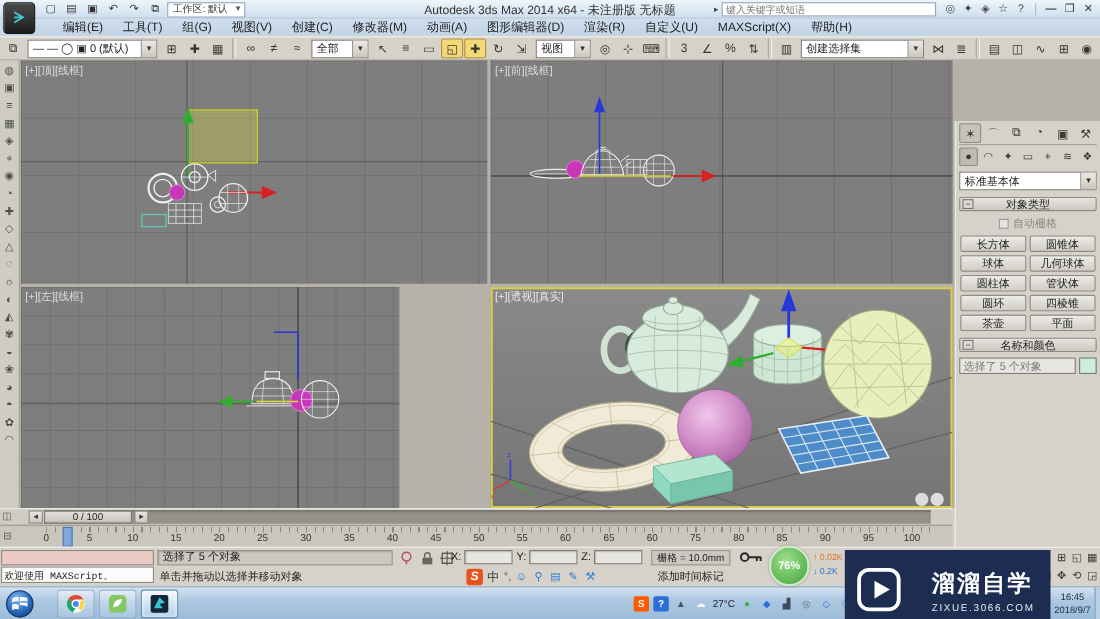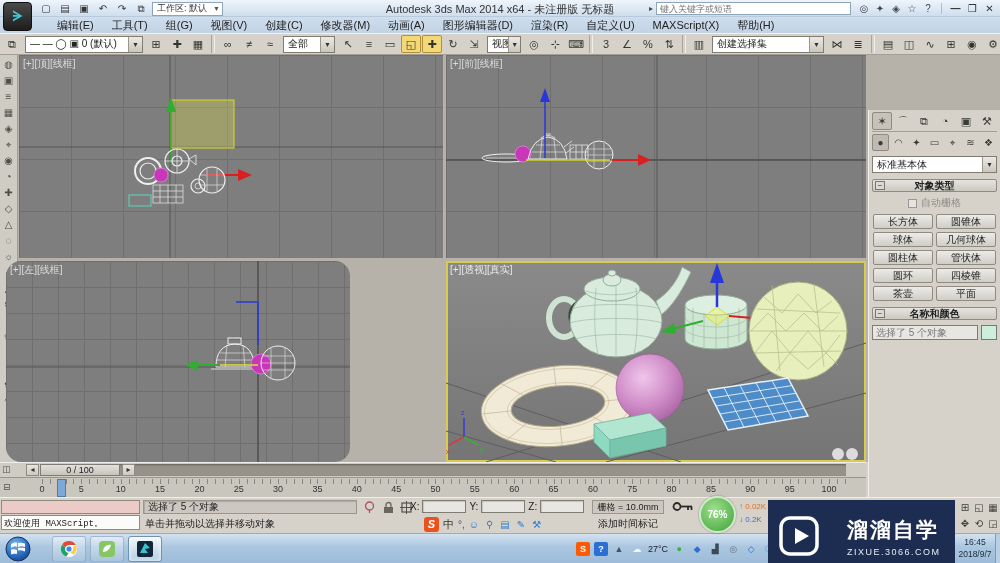--- a/index.html
+++ b/index.html
@@ -51,21 +51,21 @@
 #cp-tabs{display:flex;gap:1px;height:20px;align-items:flex-end;border-bottom:1px solid #a39f97;padding-bottom:1px;}
 .cp-tab{width:20px;height:18px;display:flex;align-items:center;justify-content:center;font-size:11px;color:#3a3d36;}
 .cp-tab.active{background:#c6c2ba;border:1px solid #8f8b83;border-radius:2px;}
 #cp-subs{display:flex;gap:1px;height:19px;align-items:center;margin-top:1px;}
 .cp-sub{width:17px;height:17px;display:flex;align-items:center;justify-content:center;font-size:10px;color:#3a3d36;}
 .cp-sub.active{background:#bfbbb3;border:1px solid #8f8b83;border-radius:2px;}
 #cp-cat{margin-top:4px;height:17px;background:#fff;border:1px solid #7f7c74;display:flex;align-items:center;justify-content:space-between;}
 #cp-cat .combo-label{font-size:10px;}
 .rollout{margin-top:6px;height:13px;background:linear-gradient(#e6e4df,#ccc9c1);border:1px solid #8f8b83;border-radius:2px;display:flex;align-items:center;position:relative;}
 .rollout .minus{position:absolute;left:2px;top:1px;width:10px;height:9px;border:1px solid #777;background:#dcd9d2;font-size:8px;line-height:7px;text-align:center;color:#333;}
-.rollout .rtitle{width:100%;text-align:center;font-size:10px;font-weight:bold;color:#222;}
+.rollout .rtitle{width:100%;text-align:center;font-size:10px;font-weight:normal;color:#222;}
 #autogrid{display:flex;align-items:center;justify-content:center;gap:4px;margin-top:4px;color:#8d8a84;font-size:10px;}
 #autogrid .cb{width:9px;height:9px;border:1px solid #999;background:#e6e4df;}
 #obj-buttons{display:grid;grid-template-columns:1fr 1fr;gap:3px 3px;margin-top:4px;padding:0 1px;}
 .obj-btn{height:15px;background:linear-gradient(#edebe7,#d0cdc6);border:1px solid #8f8b83;border-radius:2px;font-size:10px;display:flex;align-items:center;justify-content:center;color:#222;}
 #name-row{display:flex;gap:3px;margin-top:5px;align-items:center;}
 #name-field{flex:1;height:15px;background:#e8e6e2;border:1px solid #7f7c74;font-size:10px;color:#777;display:flex;align-items:center;padding-left:3px;white-space:nowrap;overflow:hidden;}
 #color-swatch{width:16px;height:15px;border:1px solid #777;}
 
 
 #timeslider{position:absolute;left:0;top:462px;width:866px;height:15px;background:#cfccc4;border-top:1px solid #efeeea;}
@@ -194,21 +194,21 @@
         <span class="combo-label">全部</span>
         <span class="combo-arrow">▼</span>
       </div>
       <div class="ticon">↖</div>
       <div class="ticon">≡</div>
       <div class="ticon">▭</div>
       <div class="ticon active">◱</div>
       <div class="ticon active">✚</div>
       <div class="ticon">↻</div>
       <div class="ticon">⇲</div>
-      <div class="combo" style="width: 34px;">
+      <div class="combo" style="width: 50px;">
         <span class="combo-label">视图</span>
         <span class="combo-arrow">▼</span>
       </div>
       <div class="ticon">◎</div>
       <div class="ticon">⊹</div>
       <div class="ticon">⌨</div>
       <div class="tsep"></div>
       <div class="ticon">3</div>
       <div class="ticon">∠</div>
       <div class="ticon">%</div>
@@ -319,21 +319,21 @@
           <line x1="158" y1="94" x2="158" y2="118" stroke-width="0.7"></line>
           <polygon points="170,104 177,100 177,110" stroke-width="0.8"></polygon>
           <circle cx="179" cy="131" r="7"></circle>
             <circle cx="179" cy="131" r="3" stroke-width="0.7"></circle>
           <circle cx="193" cy="125" r="13"></circle>
           <path d="M181,120 L205,120 M181,130 L205,130 M188,114 L188,136 M198,114 L198,136" stroke-width="0.6"></path>
         </g>
       </svg>
     </div>
 
-    <div class="vp ortho" id="vp-left-v" style="left:6px;top:206px;width:344px;height:201px;border-radius:15px;">
+    <div class="vp ortho" id="vp-left-v" style="left:19px;top:206px;width:344px;height:201px;">
       <div class="vp-label">[+][左][线框]</div>
       <svg width="424" height="201" viewBox="0 0 424 201">
         <line x1="0" y1="106" x2="424" y2="106" stroke="#565656" stroke-width="1"></line>
         <line x1="252" y1="0" x2="252" y2="201" stroke="#4e4e4e" stroke-width="1.5"></line>
         <g fill="none" stroke="#efefef" stroke-width="1">
           <path d="M210,106 L248,106 Q248,84 229,83 Q210,84 210,106 Z"></path>
           <rect x="222" y="77" width="13" height="6"></rect>
           <path d="M214,92 L245,92 M211,99 L247,99 M221,84 L219,106 M237,84 L239,106" stroke-width="0.6"></path>
           <line x1="205" y1="108" x2="252" y2="108" stroke-width="0.8"></line>
           <circle cx="255" cy="103" r="10" fill="#c837b8" stroke="#e085d6" stroke-width="0.8"></circle>

